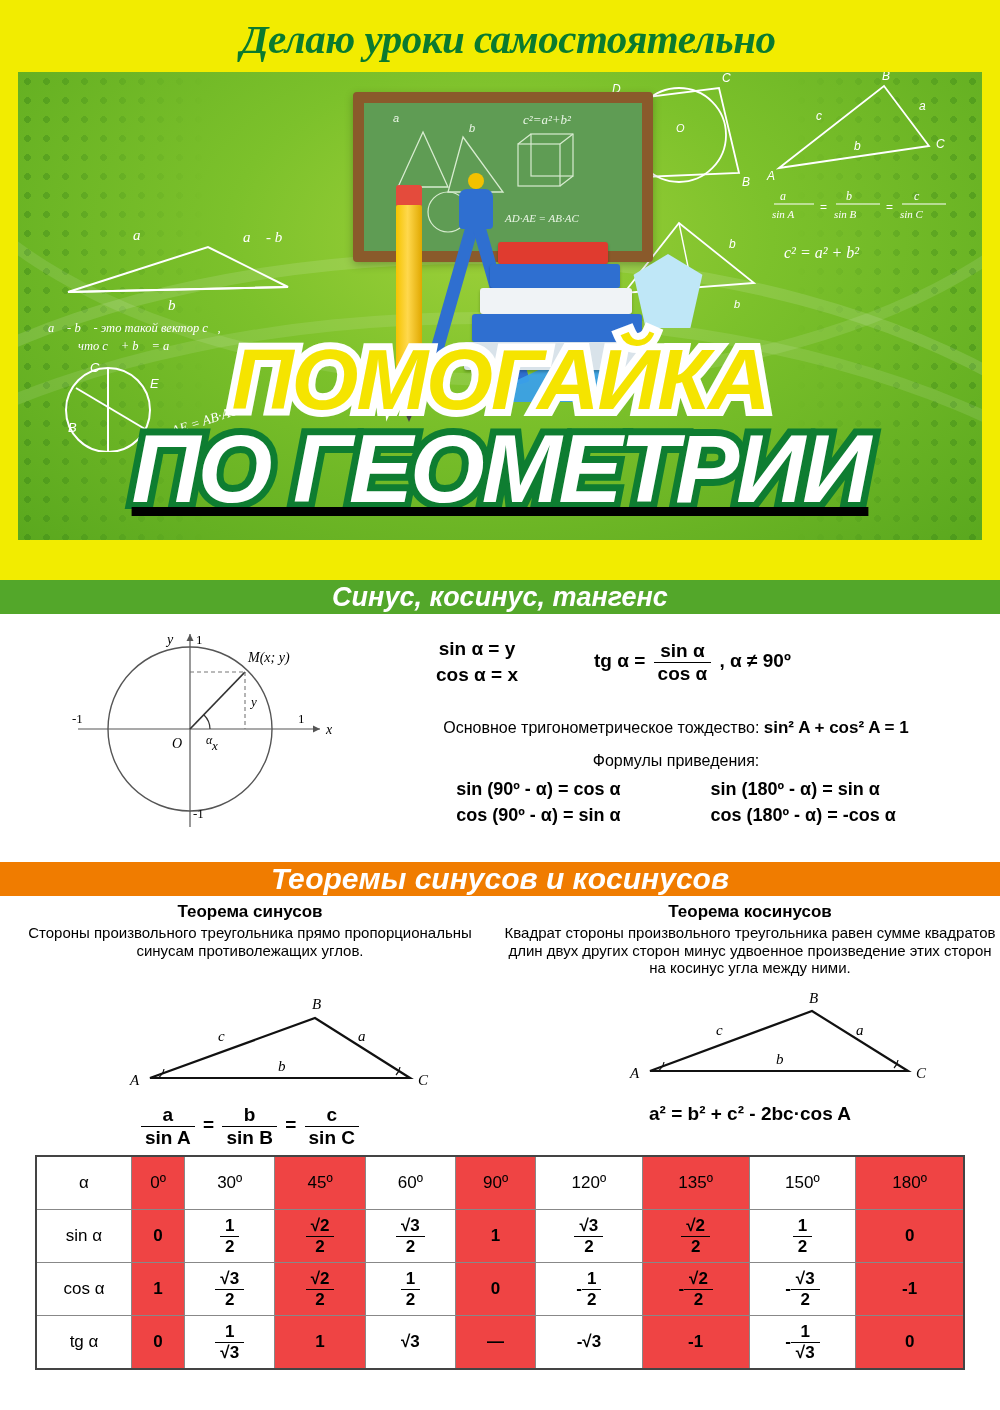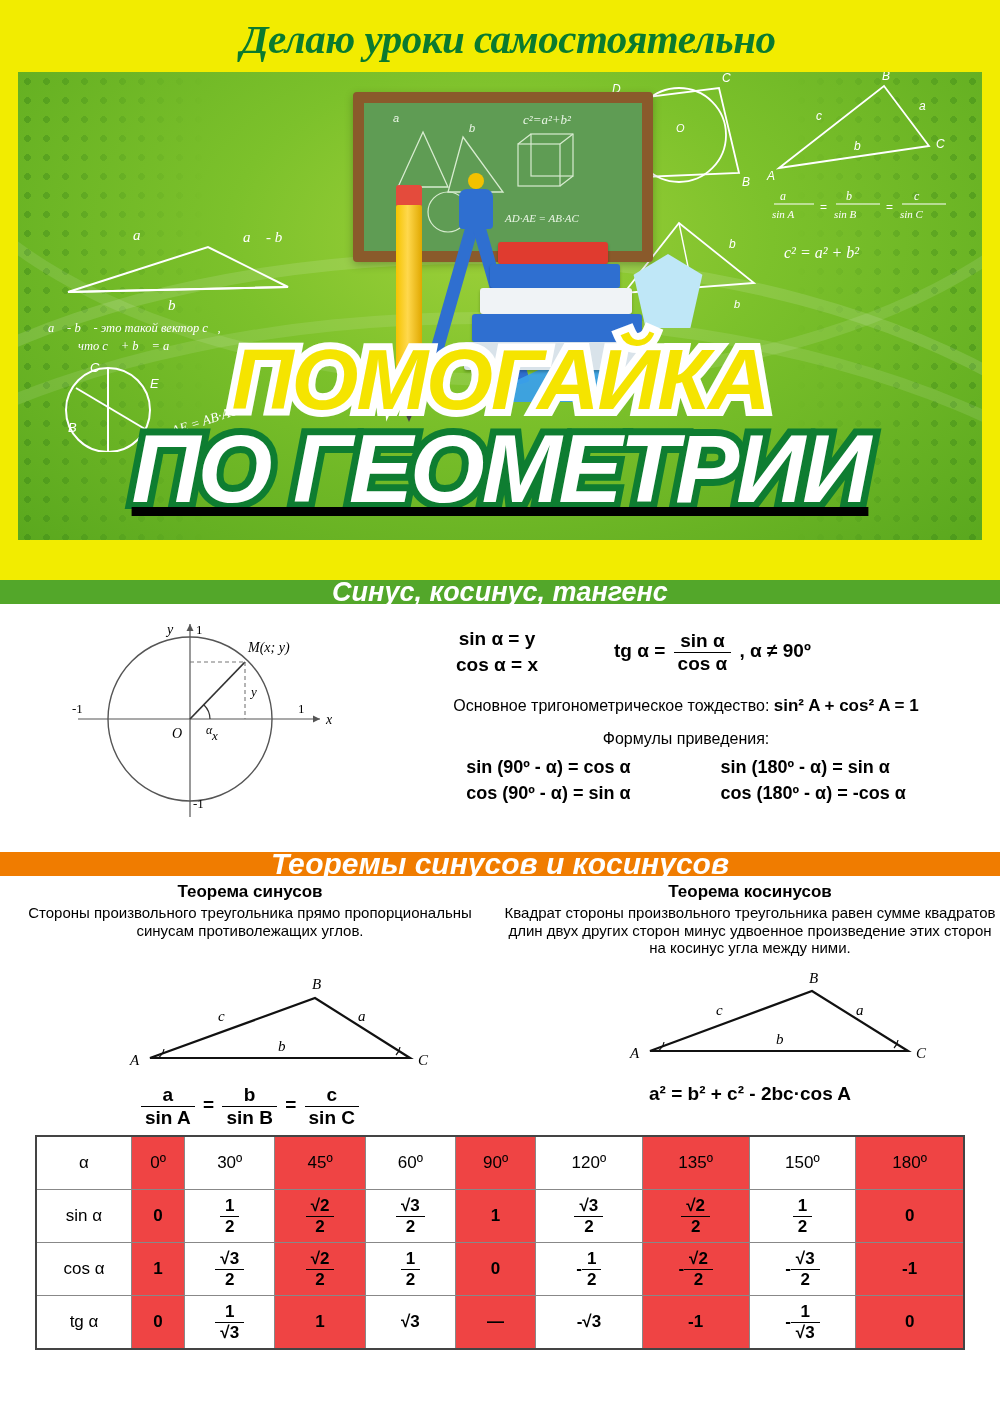--- a/index.html
+++ b/index.html
@@ -118,48 +118,48 @@
 
   .layer2 .back {
     position: absolute; left:0; top:0; width:100%;
     -webkit-text-stroke: 14px #0e7d31;
     color: #0e7d31;
     z-index: 0;
   }
 
   
   .sec-head {
-    height: 24px;
+    height: 34px;
     display: flex;
     align-items: center;
     justify-content: center;
     color: #ffffff;
     font-weight: bold;
     font-size: 27px;
     font-style: italic;
   }
   .sec-green { background: #53a72a; }
   .sec-orange { background: #f07c00; font-size: 30px; }
 
   
   .trig {
     position: relative;
     height: 240px;
     padding: 8px 0 0 0;
   }
   .unit-circle { position: absolute; left: 30px; top: 8px; }
-  .formulas { position: absolute; left: 392px; top: 14px; right: 20px; }
+  .formulas { position: absolute; left: 372px; top: 14px; right: 20px; }
   .f-row { display: flex; align-items: flex-start; }
   .f-left { width: 210px; text-align: center; font-size: 19px; font-weight: bold; padding-top: 6px; }
   .f-left div { margin: 4px 0; }
   .f-right { flex: 1; font-size: 19px; font-weight: bold; padding-top: 12px; margin-left: 12px; }
   .frac { display: inline-block; text-align: center; vertical-align: middle; margin: 0 3px; }
   .frac .num { display: block; padding: 0 4px; border-bottom: 1.6px solid #000; line-height: 1.15; }
   .frac .den { display: block; padding: 0 4px; line-height: 1.15; }
-  .ident { text-align: center; font-size: 16px; margin-top: 16px; }
+  .ident { text-align: center; font-size: 16px; margin-top: 28px; }
   .ident b { font-size: 17px; }
   .red-head { text-align:center; font-size: 16px; margin-top: 14px;}
   .conv-grid { display: flex; justify-content: center; gap: 58px; margin-top: 4px; font-size: 18px; font-weight: bold;}
   .conv-col div { margin: 5px 16px; }
 
   
   .theorems { display: flex; padding: 6px 0 0 0; }
   .th-col { width: 50%; text-align: center; }
   .th-title { font-weight: bold; font-size: 17px; }
   .th-text { font-size: 15px; line-height: 1.18; margin-top: 2px; }

